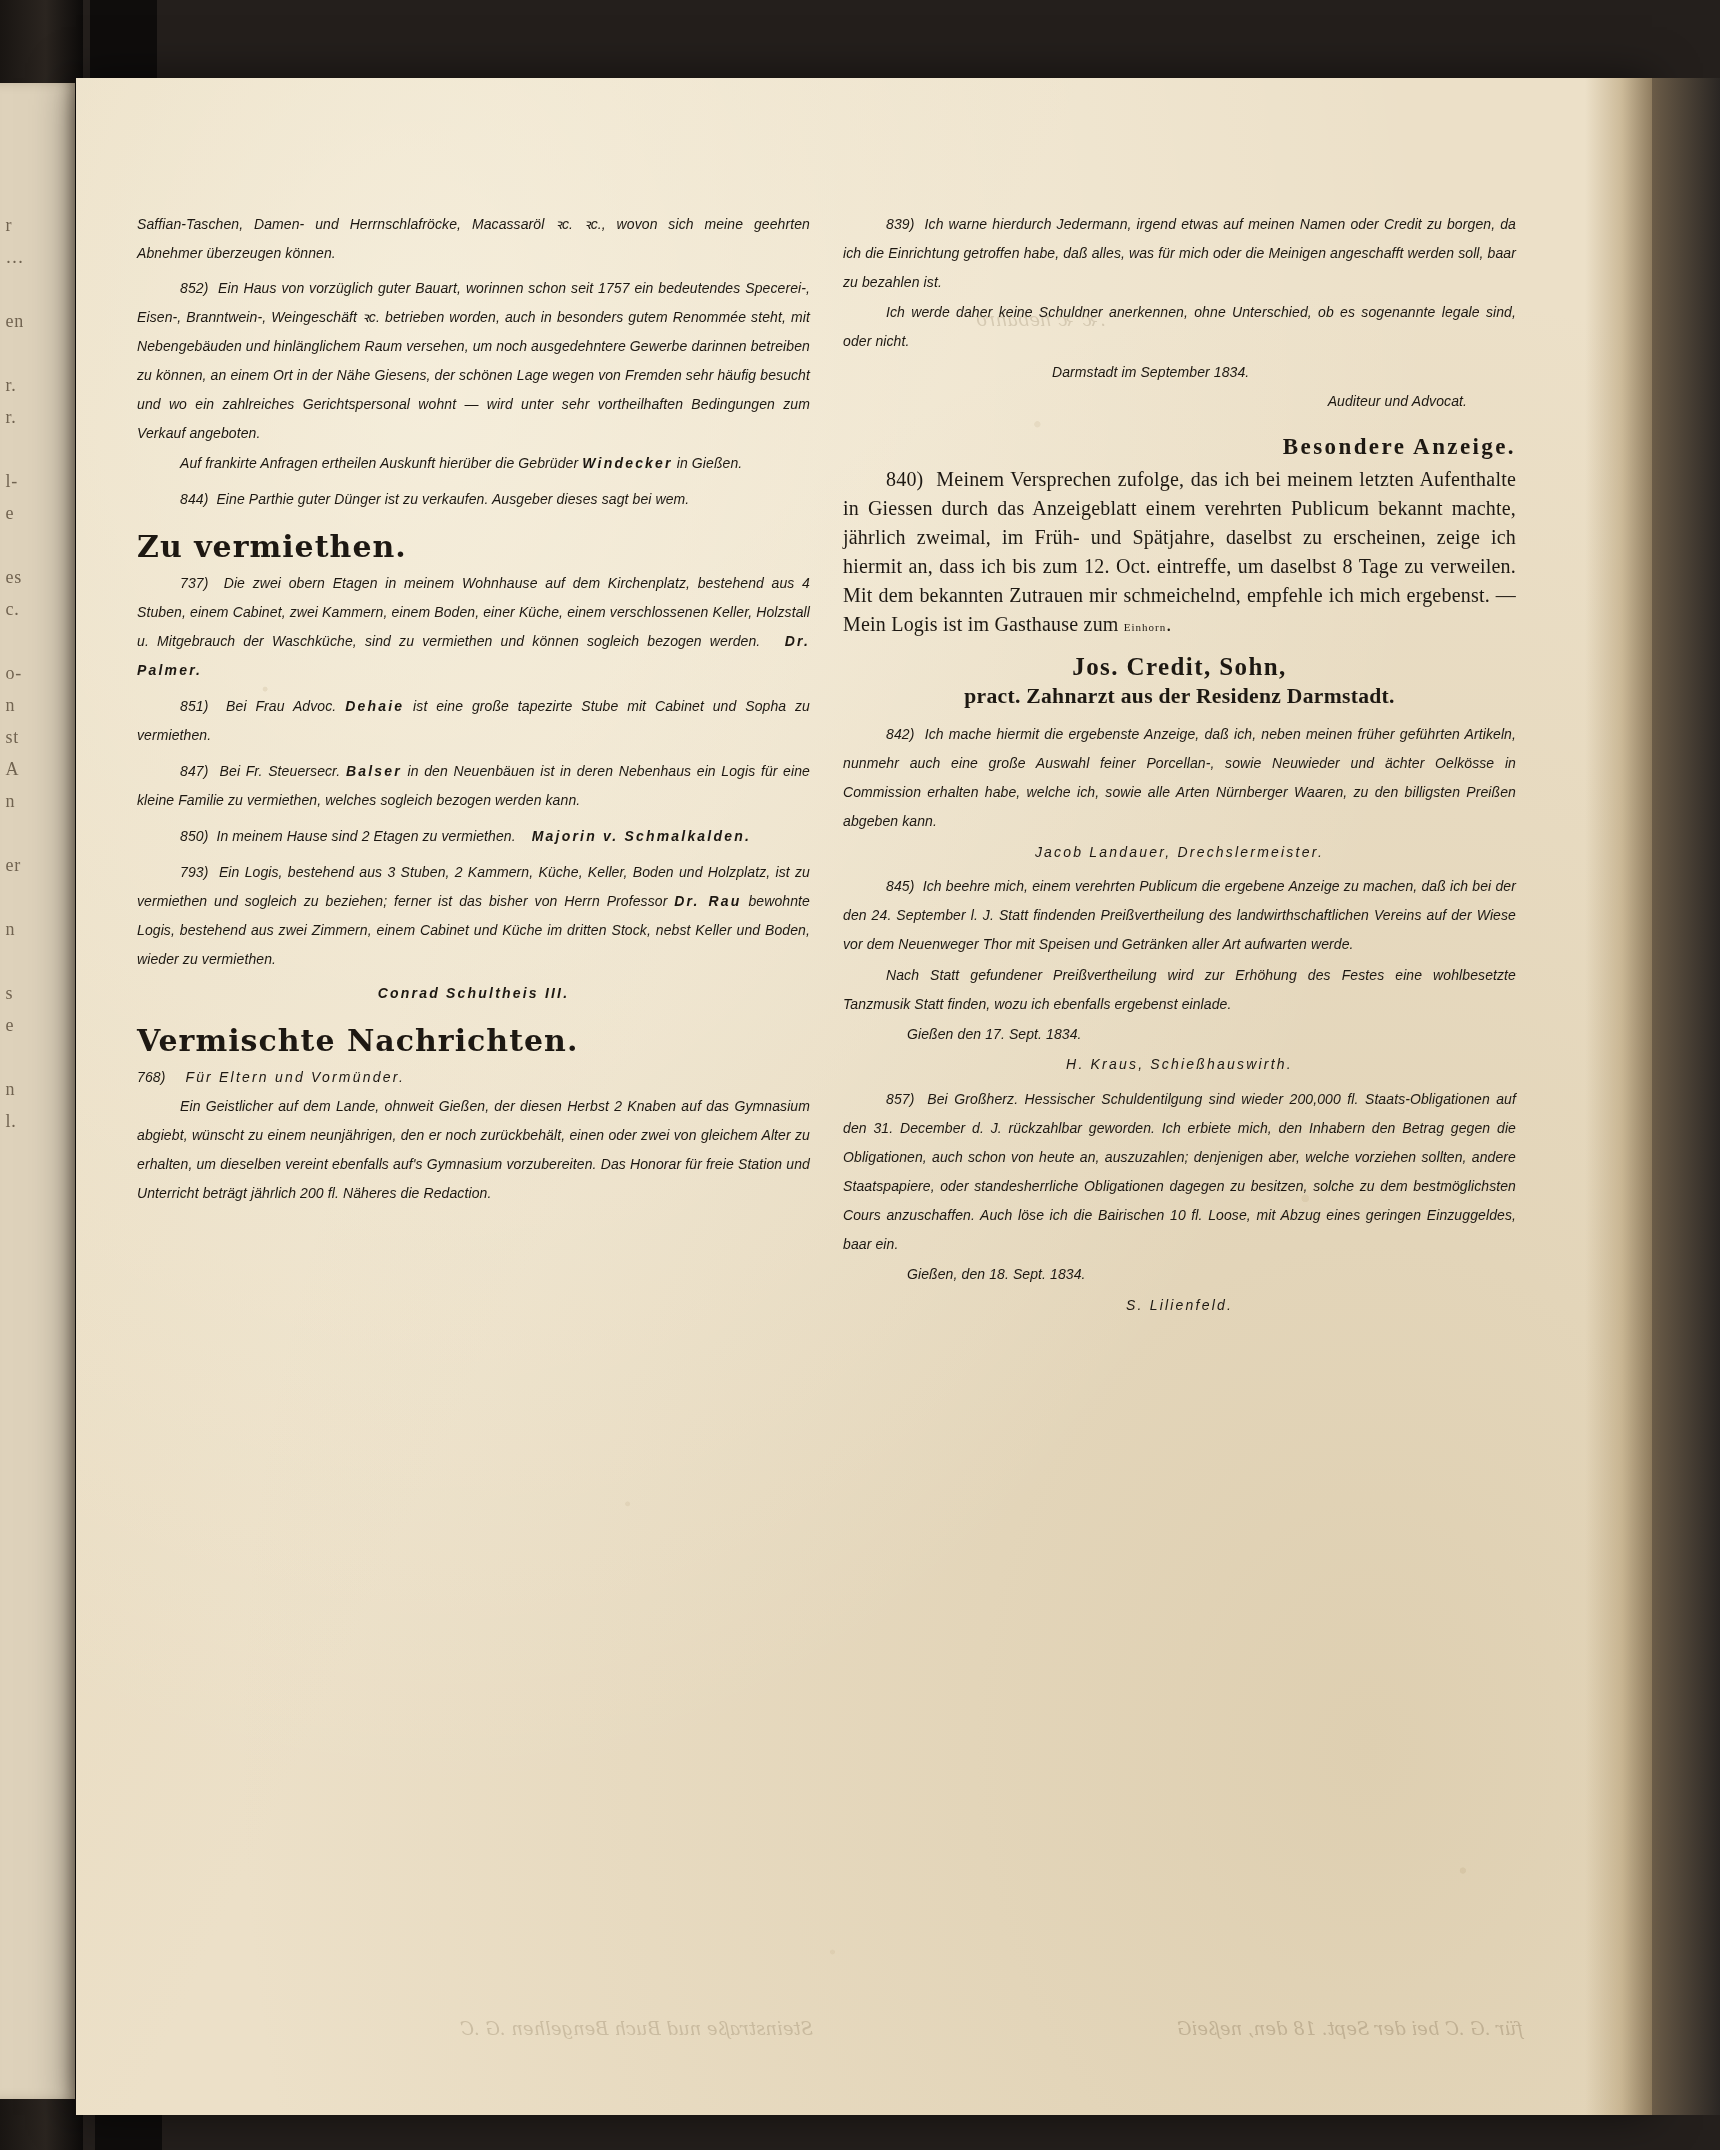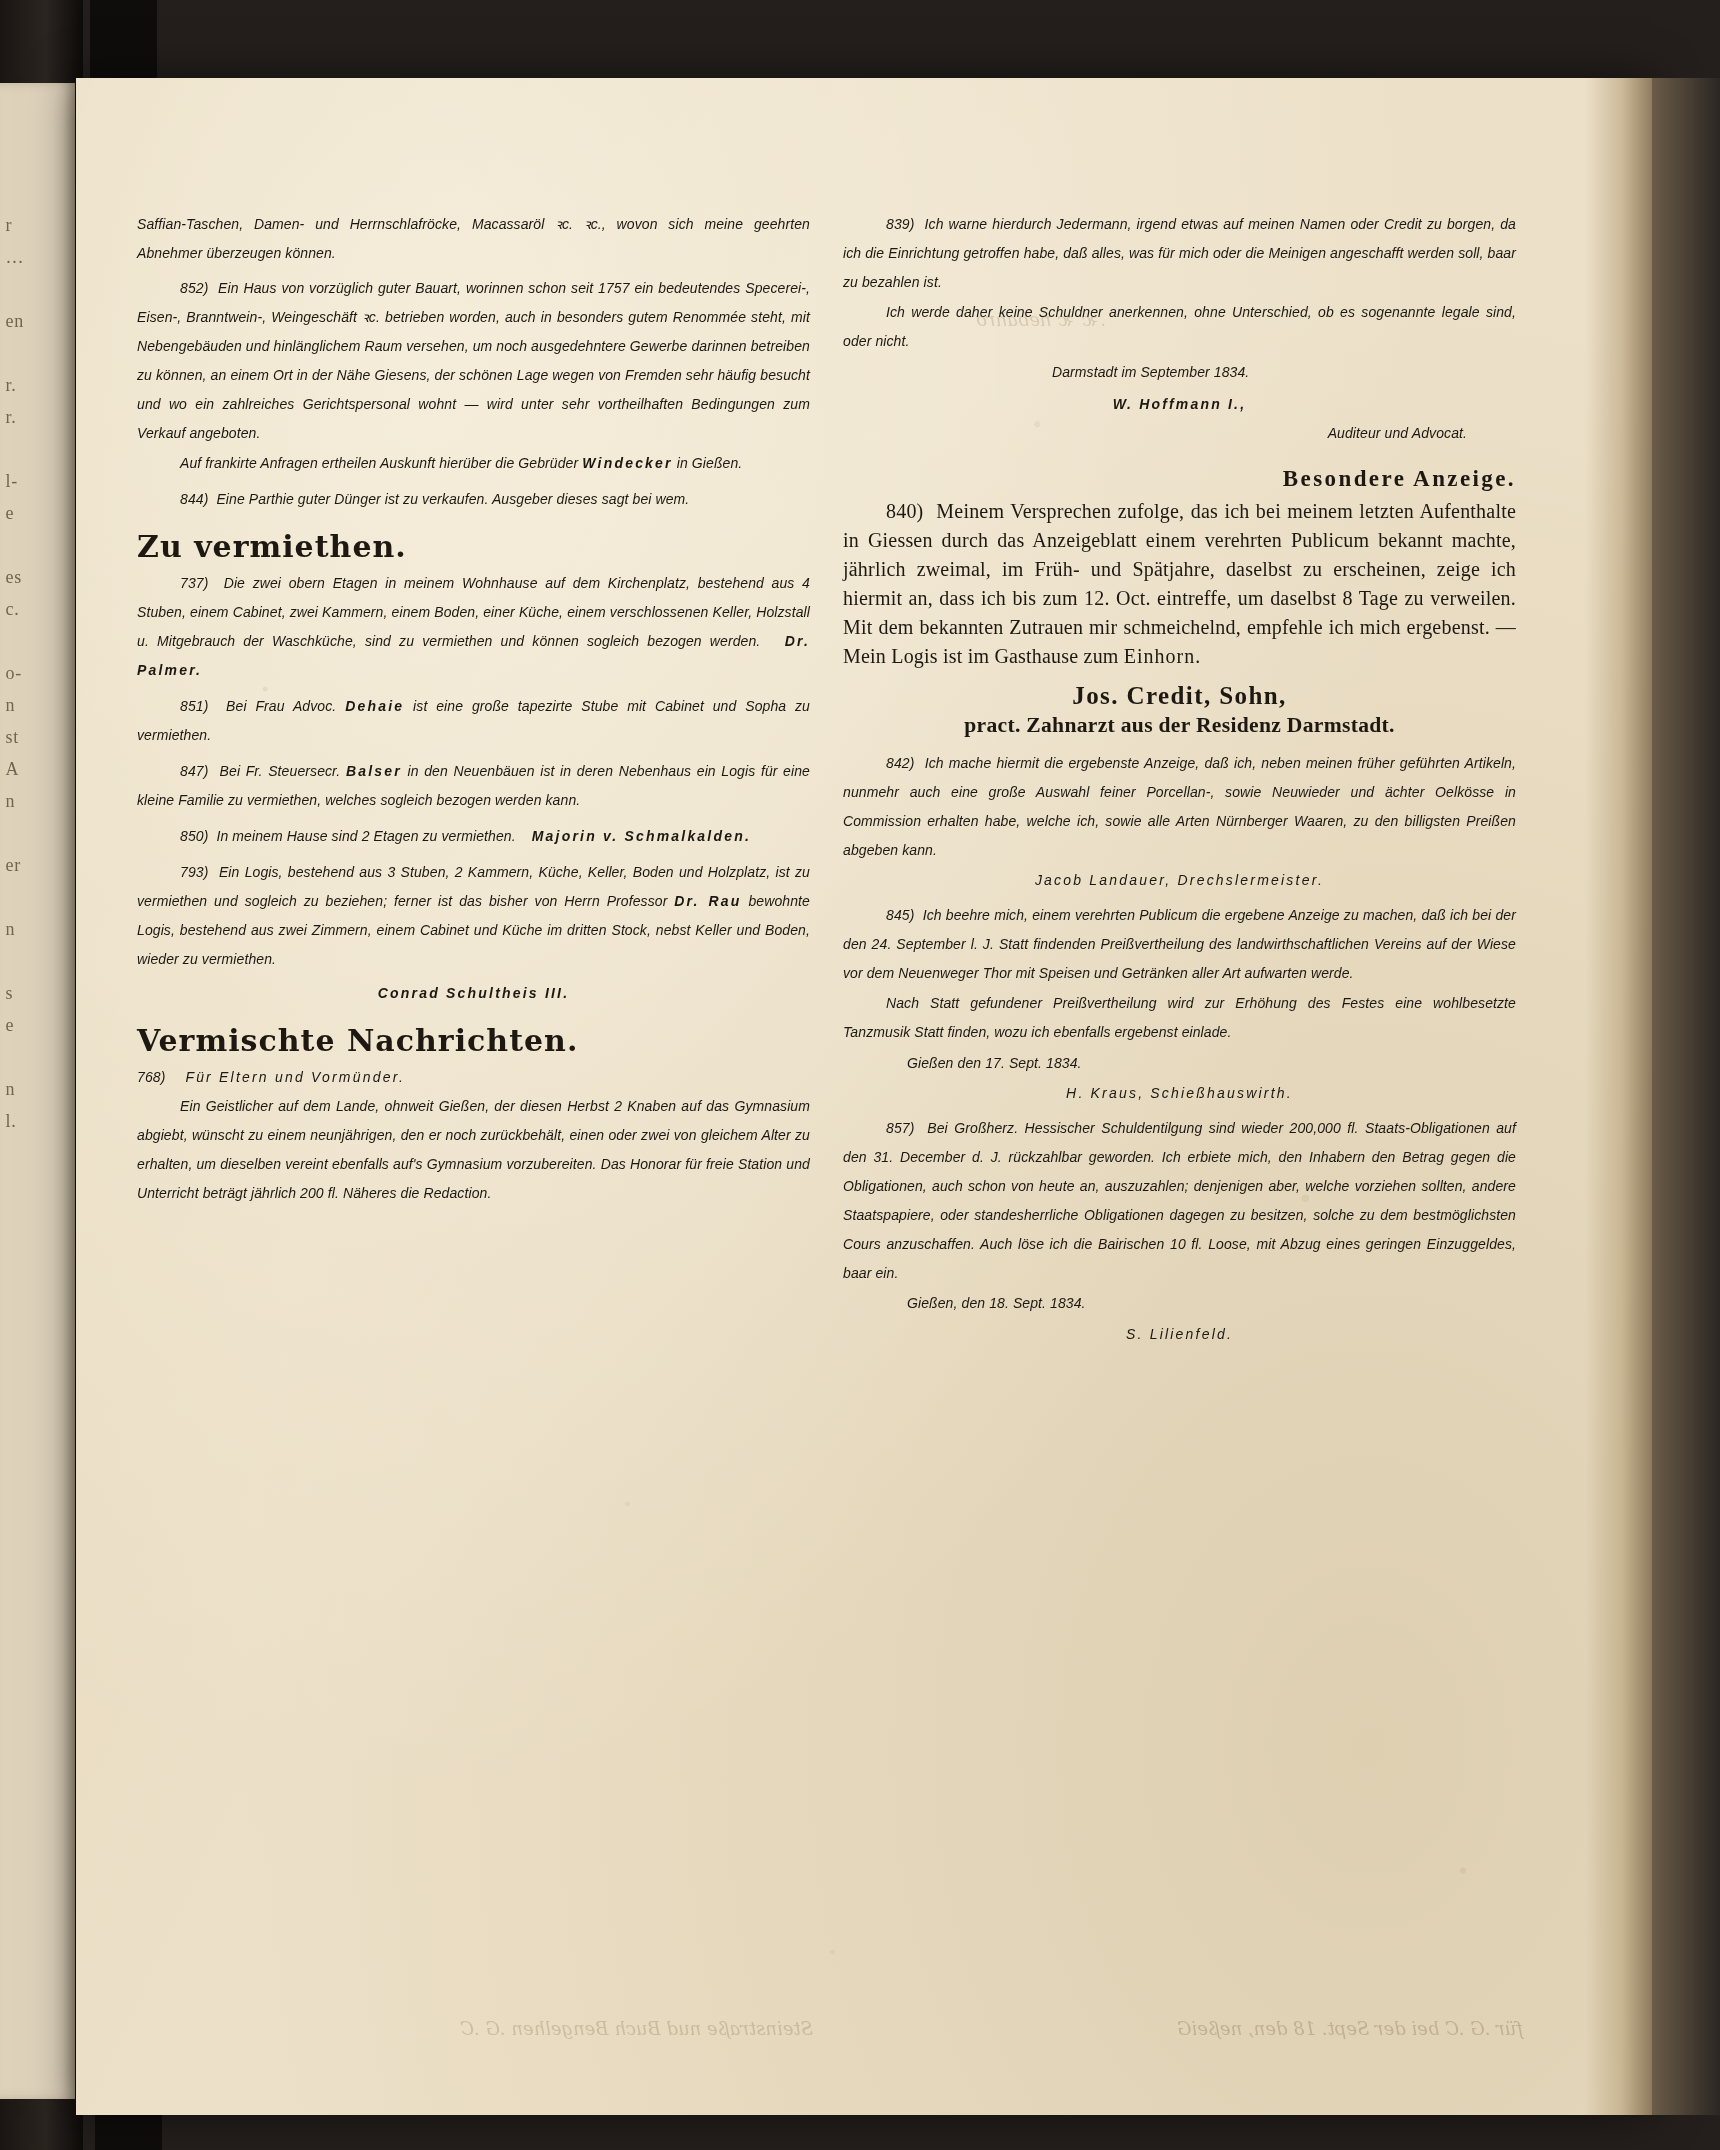--- a/index.html
+++ b/index.html
@@ -143,21 +143,21 @@
 
   
   .an {
     font-family: "Liberation Serif", serif;
     font-style: normal;
     font-size: 20px;
     line-height: 29px;
     text-align: justify;
     letter-spacing: 0.2px;
   }
-  .an .small { font-size: 20px; letter-spacing: 1px; }
+  .an .small { font-size: 11px; letter-spacing: 1px; }
 
   .head {
     text-align: left;
     font-size: 30px;
     line-height: 36px;
     margin: 15.3px 0 4.2px 0;
     font-family: "DejaVu Serif", serif;
     letter-spacing: 1px;
   }
   .head-an {
@@ -310,21 +310,20 @@
         <p class="fr cont"><span class="num">768)</span>&nbsp;&nbsp;&nbsp;&nbsp;&nbsp;<span class="sp">Für Eltern und Vormünder.</span></p>
         <p class="fr para">Ein Geistlicher auf dem Lande, ohnweit Gießen, der diesen Herbst 2 Knaben auf das Gymnasium abgiebt, wünscht zu einem neunjährigen, den er noch zurückbehält, einen oder zwei von gleichem Alter zu erhalten, um dieselben vereint ebenfalls auf's Gymnasium vorzubereiten. Das Honorar für freie Station und Unterricht beträgt jährlich 200 fl. Näheres die Redaction.</p>
 
       </div>
 
       <div class="col">
 
         <p class="fr para"><span class="num">839)</span>&nbsp;&nbsp;<span>Ich warne hierdurch Jedermann, irgend etwas auf meinen Namen oder Credit zu borgen, da ich die Einrichtung getroffen habe, daß alles, was für mich oder die Meinigen angeschafft werden soll, baar zu bezahlen ist.</span></p>
         <p class="fr para">Ich werde daher keine Schuldner anerkennen, ohne Unterschied, ob es sogenannte legale sind, oder nicht.</p>
         <p class="fr" style="text-indent:0"><span style="display:inline-block;width:209px"></span><span>Darmstadt im September 1834.</span></p>
-        <p class="fr center spb" style="margin-top:2.8px">W. Hoffmann I.,</p>
         <p class="fr right" style="margin-right:49px">Auditeur und Advocat.</p>
 
         <h2 class="head-an">Besondere Anzeige.</h2>
 
         <p class="an" style="text-indent:43px"><span>840)</span>&nbsp;&nbsp;<span>Meinem Versprechen zufolge, das ich bei meinem letzten Aufenthalte in Giessen durch das Anzeigeblatt einem verehrten Publicum bekannt machte, jährlich zweimal, im Früh- und Spätjahre, daselbst zu erscheinen, zeige ich hiermit an, dass ich bis zum 12. Oct. eintreffe, um daselbst 8 Tage zu verweilen. Mit dem bekannten Zutrauen mir schmeichelnd, empfehle ich mich ergebenst. — Mein Logis ist im Gasthause zum </span><span class="small">Einhorn</span><span>.</span></p>
 
         <p class="bigname" style="margin-top:11px">Jos. Credit, Sohn,</p>
         <p class="subname" style="margin-top:2.8px">pract. Zahnarzt aus der Residenz Darmstadt.</p>
 
         <div class="gap"></div>

